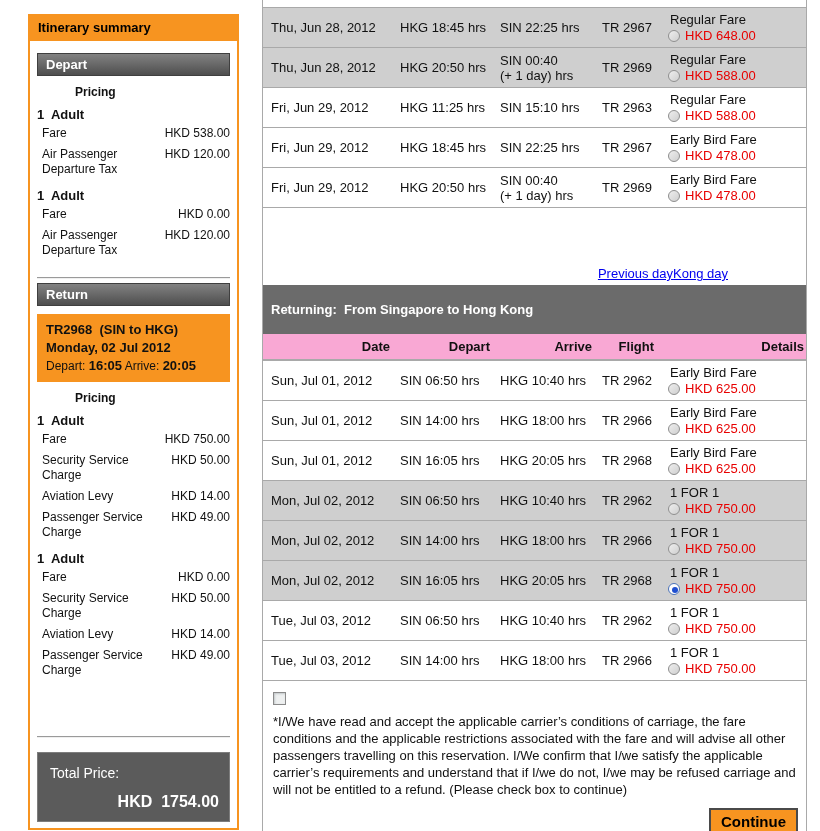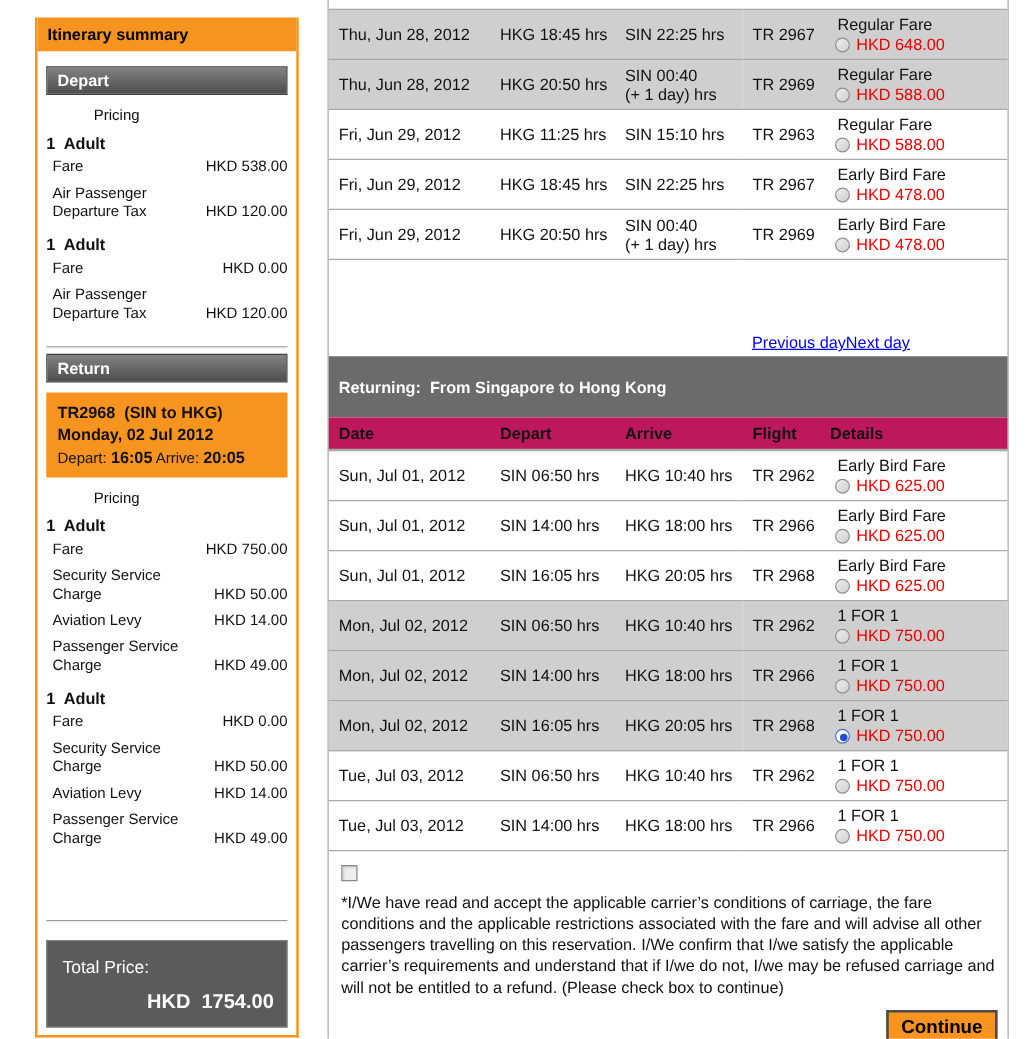--- a/index.html
+++ b/index.html
@@ -28,24 +28,24 @@
   .section-bar {
     background:linear-gradient(#828282,#4e4e4e); color:#fff; font-weight:bold;
     font-size:13px; padding:3px 8px; margin-top:4px; border:1px solid #3f3f3f;
   }
   .flight-box {
     background:#F79420; padding:7px 9px; margin-top:8px; font-size:13px; line-height:18px;
   }
   .flight-box .bold-line { font-weight:bold; }
   .flight-box .time-line { font-size:12px; }
   .flight-box .time-line b { font-size:13px; }
-  .pricing-title { font-weight:normal; font-size:12px; margin:9px 0 0 0;padding-left:38px; }
+  .pricing-title { font-weight:bold; font-size:12px; margin:9px 0 0 0;padding-left:38px; }
   .group-header { font-weight:bold; font-size:13px; margin:8px 0 1px 0; }
   .price-row {
-    display:flex; justify-content:space-between; align-items:flex-end;
+    display:flex; justify-content:space-between; align-items:flex-start;
     font-size:12px; line-height:15px; padding:3px 0 3px 5px;
   }
   .price-row .lbl { width:112px; }
   .price-row .val { white-space:nowrap; }
   .divider {
     border-top:1px solid #9a9a9a; border-bottom:1px solid #efefef;
     margin:16px 0 0 0; height:2px;
   }
   .push { margin-top:auto; }
   .total-box {
@@ -94,21 +94,21 @@
   .day-links {
     display:flex; justify-content:flex-end; align-items:flex-end;
     margin-top:58px; padding:0 78px 4px 8px; font-size:13px;
   }
   .day-links a { color:#0000EE; text-decoration:underline; cursor:pointer; }
 
   .returning-bar {
     background:#6b6b6b; color:#fff; font-weight:bold; font-size:13px;
     padding:17px 8px;
   }
-  .col-header-row { display:flex; background:#be185d; border-bottom:1px solid #a9a9a9; font-weight:bold; font-size:13px; }
+  .col-header-row { display:flex; background:#f9a8d4; border-bottom:1px solid #a9a9a9; font-weight:bold; font-size:13px;text-align:right; }
   .col-header-row .hd { padding:5px 2px 5px 8px; }
   .hd-date{ width:129px; } .hd-depart{ width:100px; } .hd-arrive{ width:102px; } .hd-flight{ width:62px; } .hd-detail{ flex:1; }
 
   .terms {
     display:flex; gap:8px; padding:9px 10px 0 10px; font-size:13px; line-height:17px;flex-direction:column;
   }
   .checkbox {
     flex:0 0 auto; width:13px; height:13px; margin-top:2px;
     border:1px solid #8a8a8a; background:#eef0f0;
     box-shadow:inset 1px 1px 2px #c3c8ca;
@@ -284,21 +284,21 @@
               <span class="radio"></span>
               <span class="price">HKD 478.00</span>
             </div>
           </td>
         </tr>
       </tbody>
   </table>
 
   <div class="day-links">
     <a>Previous day</a>
-    <a>Next day</a>
+    <a>Kong day</a>
   </div>
 
   <div class="returning-bar">Returning:&nbsp; From Singapore to Hong Kong</div>
 
   <div class="col-header-row">
     <div class="hd hd-date">Date</div>
     <div class="hd hd-depart">Depart</div>
     <div class="hd hd-arrive">Arrive</div>
     <div class="hd hd-flight">Flight</div>
     <div class="hd hd-detail">Details</div>

